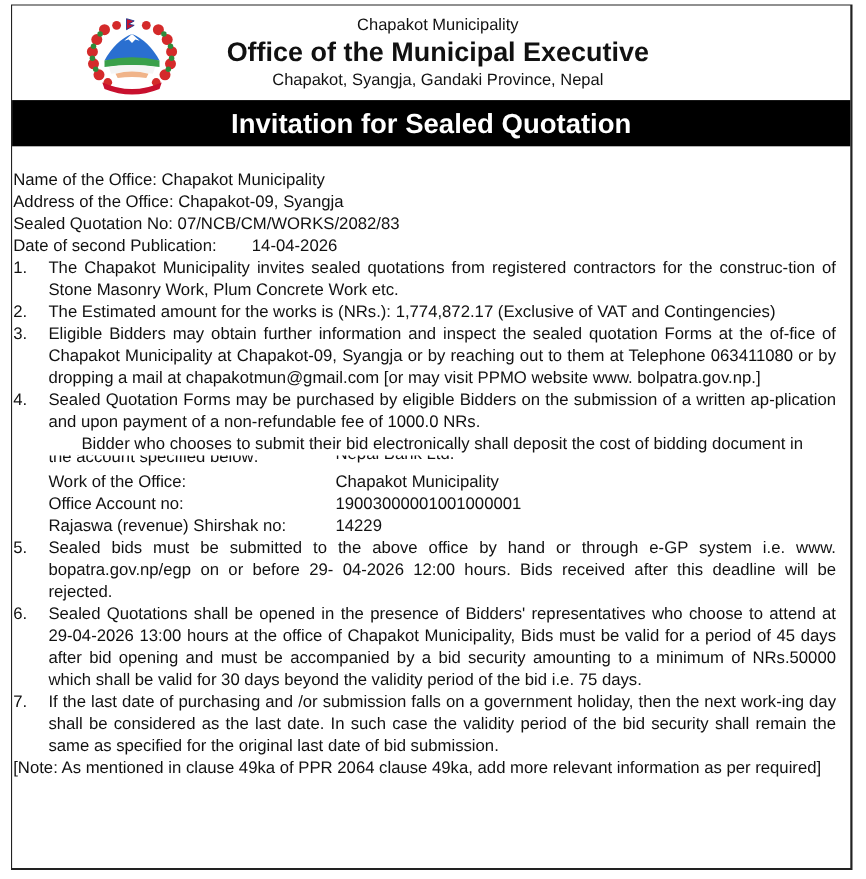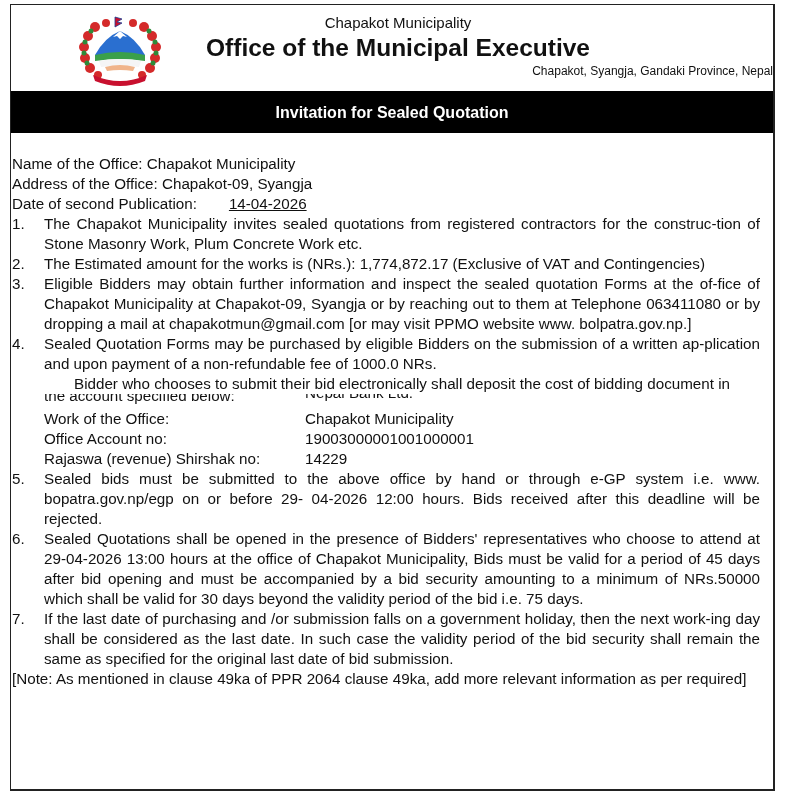--- a/index.html
+++ b/index.html
@@ -6,36 +6,36 @@
     body { width: 787px; height: 799px; position: relative; overflow: hidden;
            font-family: "Liberation Sans", sans-serif; color: #111; }
     .frame { position: absolute; left: 10px; top: 4px; width: 765px; height: 787px;
              border: 1px solid #222; box-sizing: border-box; border-right-width: 2px; border-bottom-width: 2px; }
     .header { position: absolute; left: 0; top: 0; width: 100%; height: 86px; }
     .emblem { position: absolute; left: 64px; top: 10px; width: 90px; height: 72px; }
     .h-muni { position: absolute; left: 0; width: 100%; top: 9px; text-align: center;
               font-size: 15px; padding-left: 12px; box-sizing: border-box; }
     .h-office { position: absolute; left: 0; width: 100%; top: 29px; text-align: center;
                 font-size: 24.5px; font-weight: bold; padding-left: 12px; box-sizing: border-box; }
-    .h-addr { position: absolute; left: 0; width: 100%; top: 59px; text-align: right;
-              font-size: 12px; padding-left: 12px; box-sizing: border-box; }
+    .h-addr { position: absolute; left: 0; width: 100%; top: 59px; text-align: center;
+              font-size: 15px; padding-left: 12px; box-sizing: border-box; }
     .banner { position: absolute; left: 0; top: 86px; width: 100%; height: 42px; background: #000;
-              color: #fff; font-weight: bold; font-size: 16px; text-align: center; line-height: 44px; }
+              color: #fff; font-weight: bold; font-size: 25px; text-align: center; line-height: 44px; }
     .content { position: absolute; left: 12px; top: 140px; width: 748px; font-size: 15.2px; line-height: 20px; margin-top: 14px; }
     .line { white-space: nowrap; }
     .item { display: flex; }
     .num { width: 32px; flex: none; }
     .txt { flex: 1; text-align: justify; text-align-last: left; }
     .indent { padding-left: 32px; text-align: center; }
     .or { text-align: center; padding-left: 0; }
     .bank-row { display: flex; padding-left: 32px; }
     .bank-row .k { width: 261px; flex: none; }
     .overlap { position: relative; height: 15px; overflow: hidden; text-decoration: underline; }
     .overlap span { position: absolute; top: -4px; }
-    .date-val { display: inline-block; margin-left: 32px; text-decoration: underline; }
+    .date-val { display: inline-block; margin-left: 32px; }
   </style>
 </head>
 <body>
 
 <div class="frame">
   <div class="header">
     <svg class="emblem" viewBox="0 0 90 72">
       <g fill="#d42a2a">
         <circle cx="20" cy="12" r="5"></circle>
           <circle cx="13" cy="21" r="5"></circle>
@@ -75,20 +75,21 @@
     <div class="h-office">Office of the Municipal Executive</div>
     <div class="h-addr">Chapakot, Syangja, Gandaki Province, Nepal</div>
   </div>
 
   <div class="banner">Invitation for Sealed Quotation</div>
 </div>
 
 <div class="content">
   <div class="line">Name of the Office: Chapakot Municipality</div>
   <div class="line">Address of the Office: Chapakot-09, Syangja</div>
+  <div class="line">Sealed Quotation No: 07/NCB/CM/WORKS/2082/83</div>
   <div class="line">
     <span>Date of second Publication:</span><span class="date-val">14-04-2026</span>
   </div>
 
   <div class="item">
     <span class="num">1.</span>
     <span class="txt">The Chapakot Municipality invites sealed quotations from registered contractors for the construc-tion of Stone Masonry Work, Plum Concrete Work etc.</span>
   </div>
   <div class="item">
     <span class="num">2.</span>

